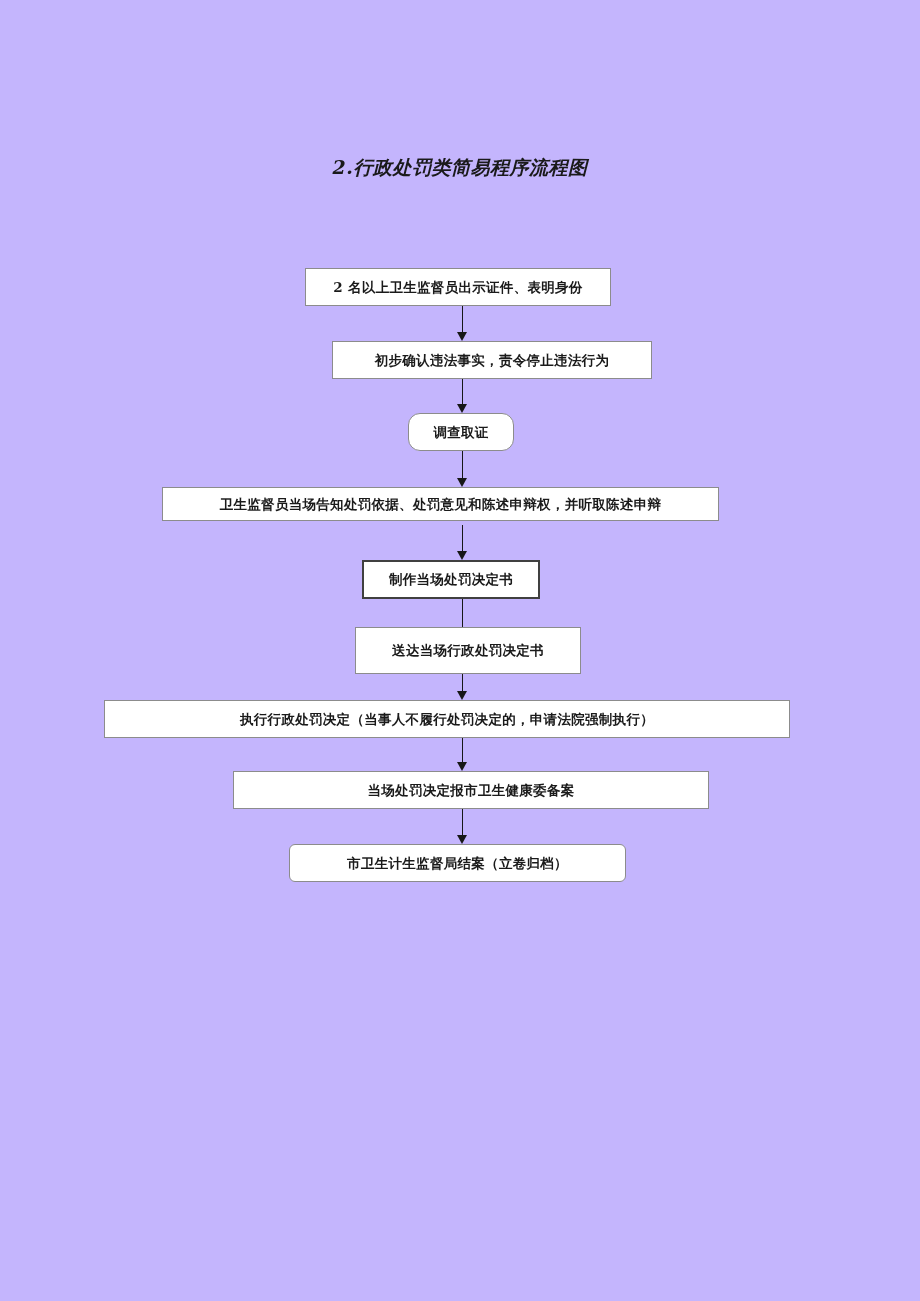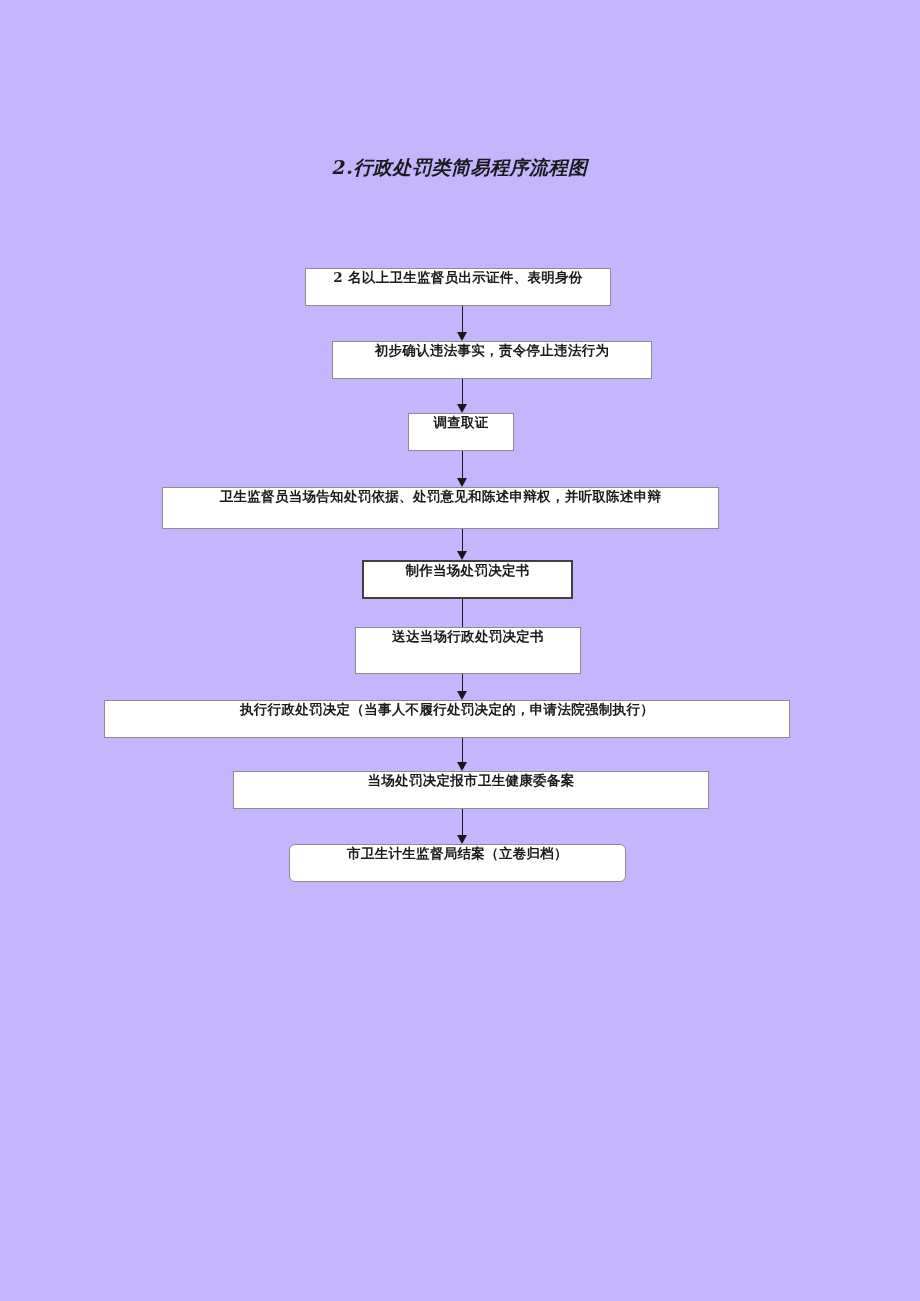--- a/index.html
+++ b/index.html
@@ -49,20 +49,21 @@
     width: 920px;
     height: 1301px;
   }
 
   .node {
     position: absolute;
     box-sizing: border-box;
     background: #ffffff;
     border: 1px solid #8c8c8c;
     display: flex;
+    align-items: center;
     justify-content: center;
     color: #1a1a1a;
     font-family: "DejaVu Serif", "Liberation Serif", serif;
     font-size: 13.5px;
     font-weight: bold;
     line-height: 1.2;
     white-space: nowrap;
     letter-spacing: 0.3px;
   }
 
@@ -112,27 +113,27 @@
       <div class="conn" style="left: 462px; top: 738px; height: 26px;"></div>
       <div class="arrowhead" style="left: 457.3px; top: 762px;"></div>
       <div class="conn" style="left: 462px; top: 809px; height: 28px;"></div>
       <div class="arrowhead" style="left: 457.3px; top: 835px;"></div>
       <div class="node" style="left: 305px; top: 268px; width: 306px; height: 38px;">
         <span class="node-label">2 名以上卫生监督员出示证件、表明身份</span>
       </div>
       <div class="node" style="left: 300px; top: 341px; width: 320px; height: 38px; margin-left: 32px;">
         <span class="node-label">初步确认违法事实，责令停止违法行为</span>
       </div>
-      <div class="node" style="left: 408px; top: 413px; width: 106px; height: 38px;">
+      <div class="node" style="left: 408px; top: 413px; width: 106px; height: 38px; border-radius: 12px;">
         <span class="node-label">调查取证</span>
       </div>
-      <div class="node" style="left: 162px; top: 487px; width: 557px; height: 42px;">
+      <div class="node" style="left: 162px; top: 487px; width: 557px; height: 34px;">
         <span class="node-label">卫生监督员当场告知处罚依据、处罚意见和陈述申辩权，并听取陈述申辩</span>
       </div>
-      <div class="node emphasis" style="left: 362px; top: 560px; width: 211px; height: 39px;">
+      <div class="node emphasis" style="left: 362px; top: 560px; width: 178px; height: 39px;">
         <span class="node-label">制作当场处罚决定书</span>
       </div>
       <div class="node" style="left: 355px; top: 627px; width: 226px; height: 47px;">
         <span class="node-label">送达当场行政处罚决定书</span>
       </div>
       <div class="node" style="left: 104px; top: 700px; width: 686px; height: 38px;">
         <span class="node-label">执行行政处罚决定（当事人不履行处罚决定的，申请法院强制执行）</span>
       </div>
       <div class="node" style="left: 233px; top: 771px; width: 476px; height: 38px;">
         <span class="node-label">当场处罚决定报市卫生健康委备案</span>

